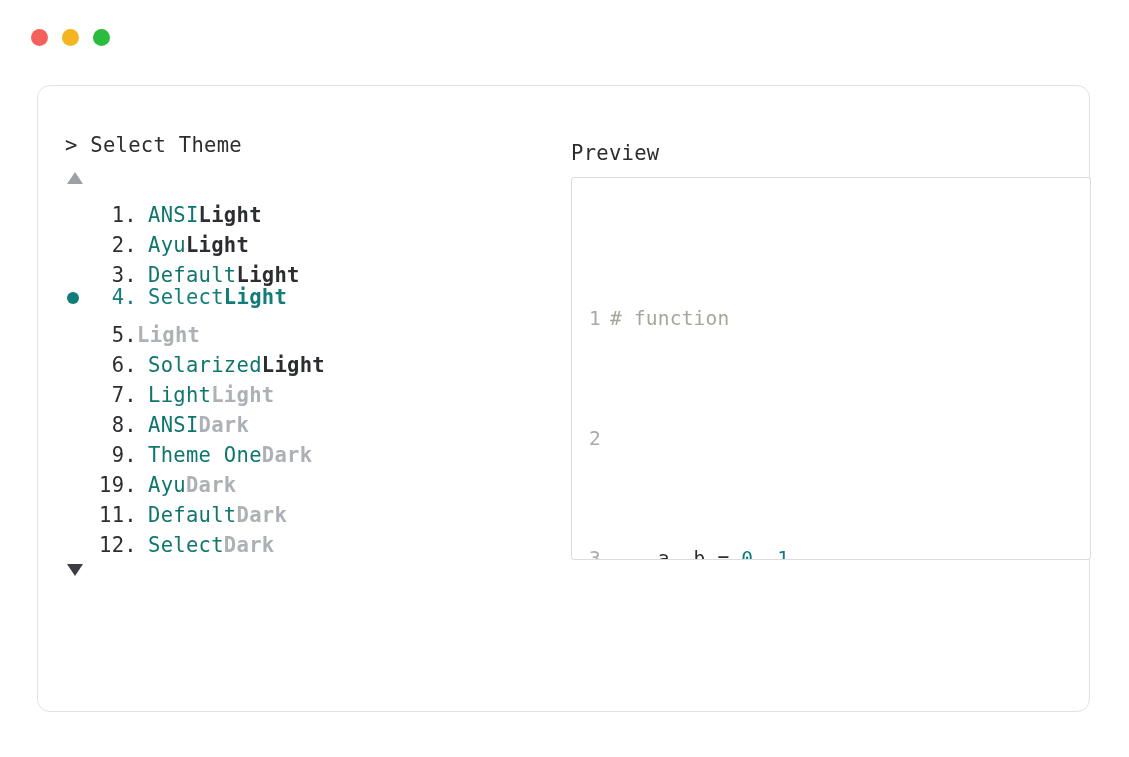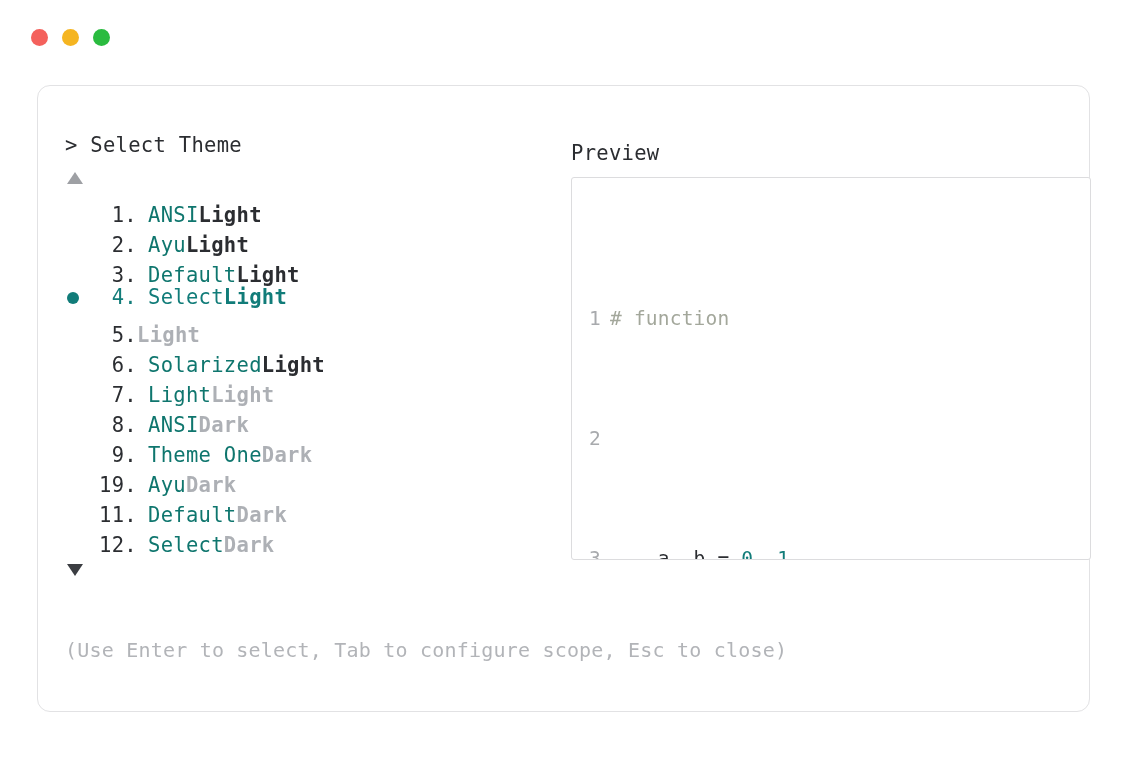--- a/index.html
+++ b/index.html
@@ -324,15 +324,14 @@
         
 
         
 
         
 
       </div>
     </div>
   </div>
 
-  <div class="hint">(Use Enter to select, Tab to configure scope, Esc to close)</div>
 
 </div>
 
 </body></html>

